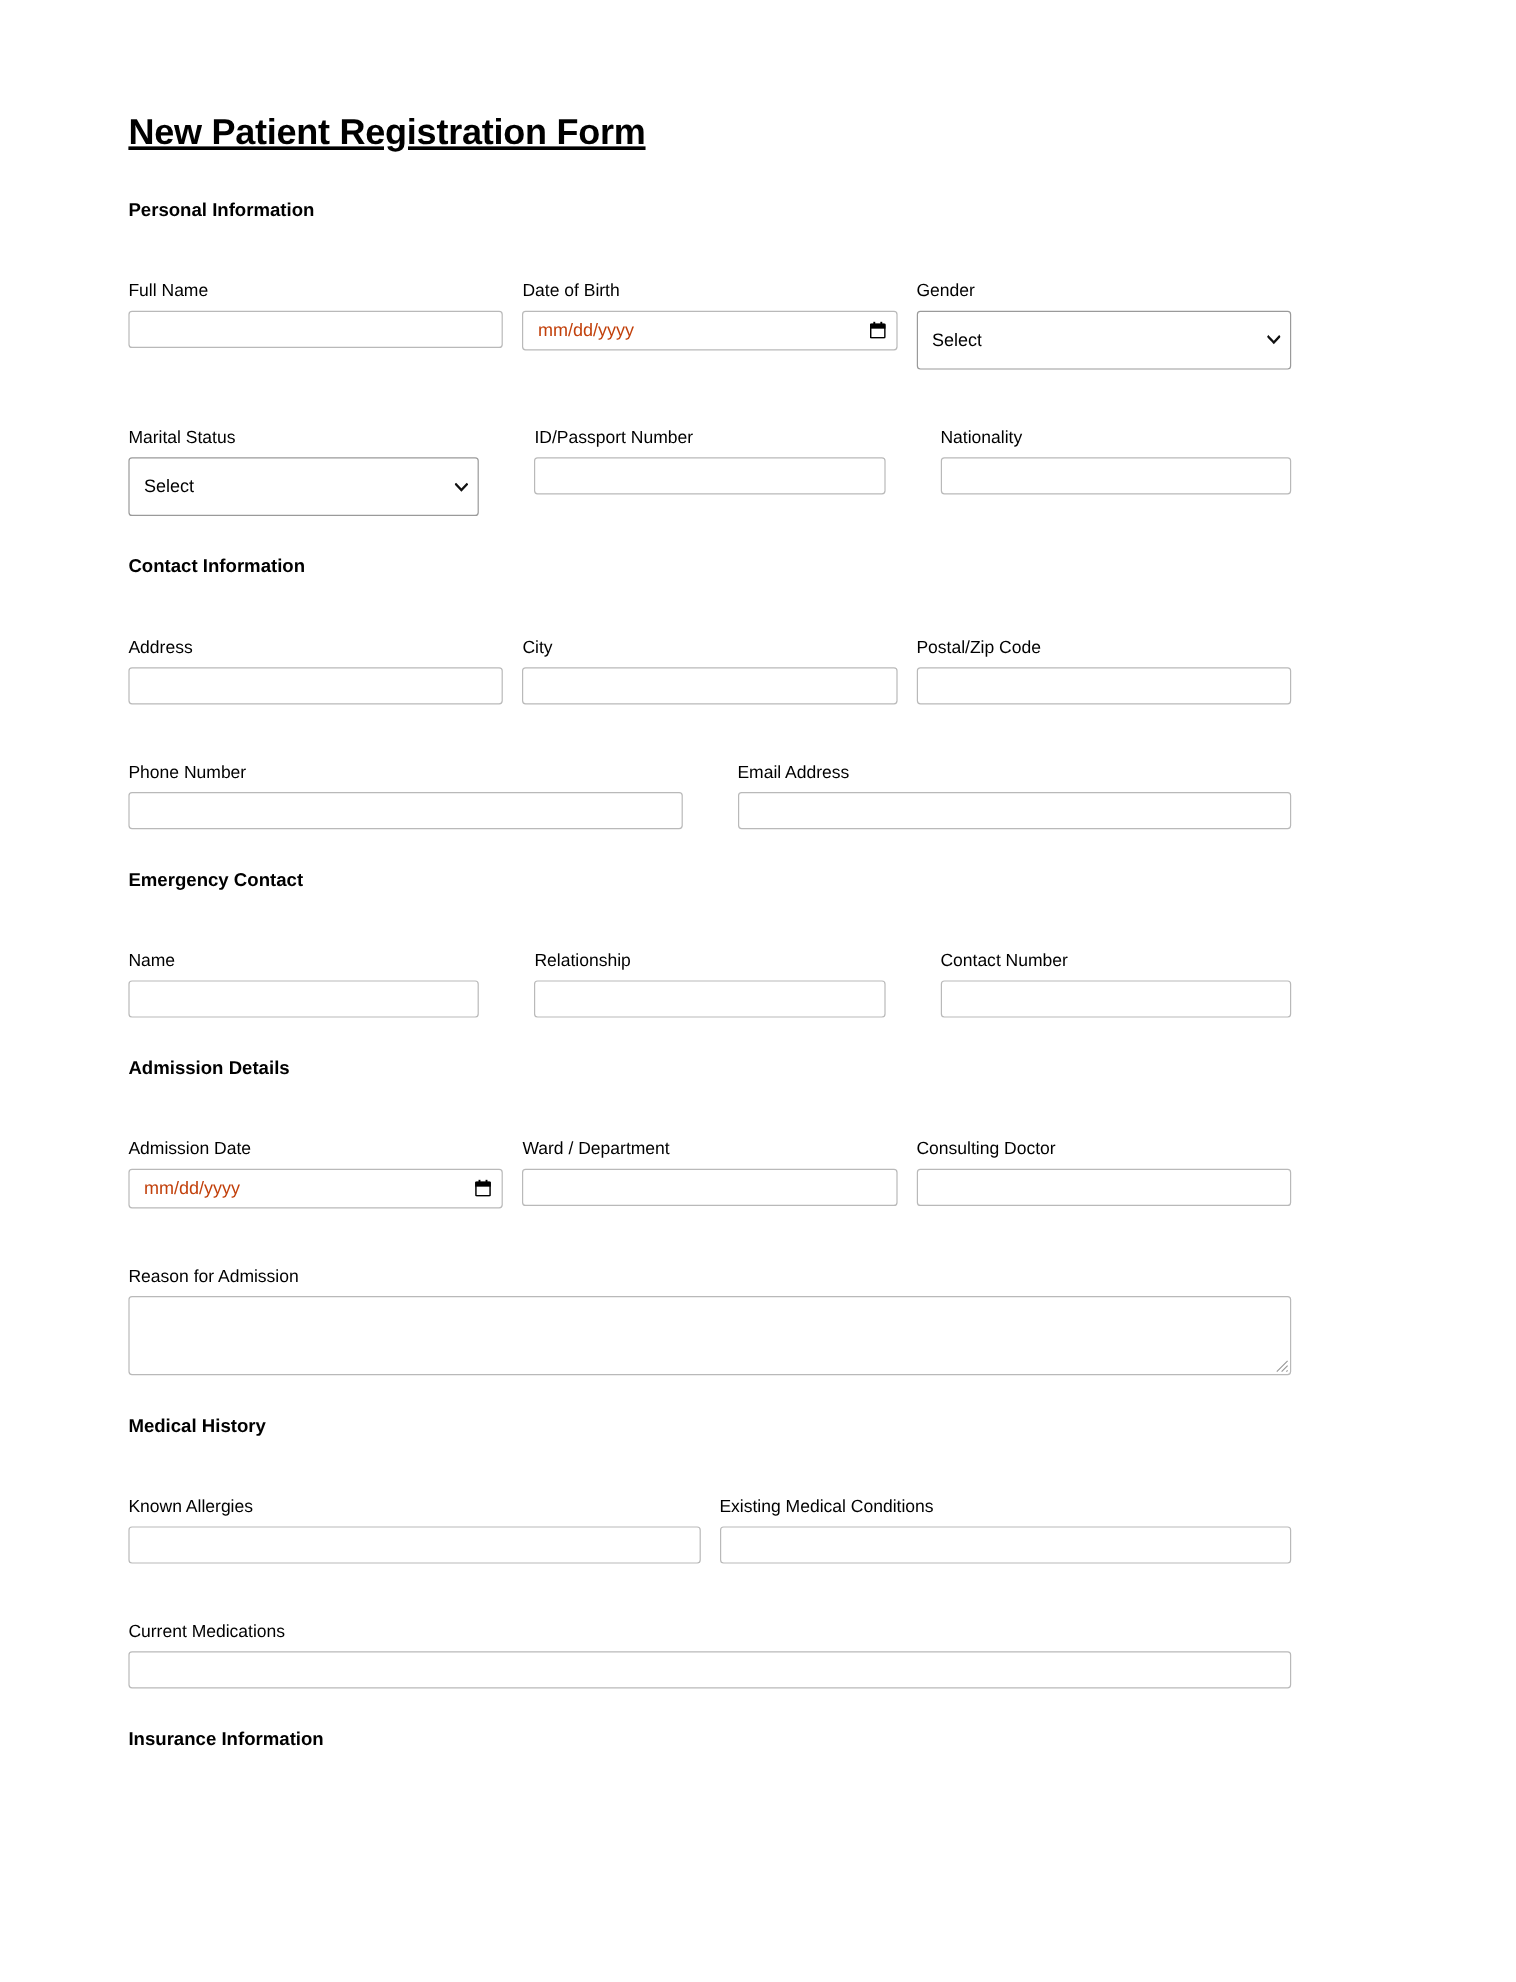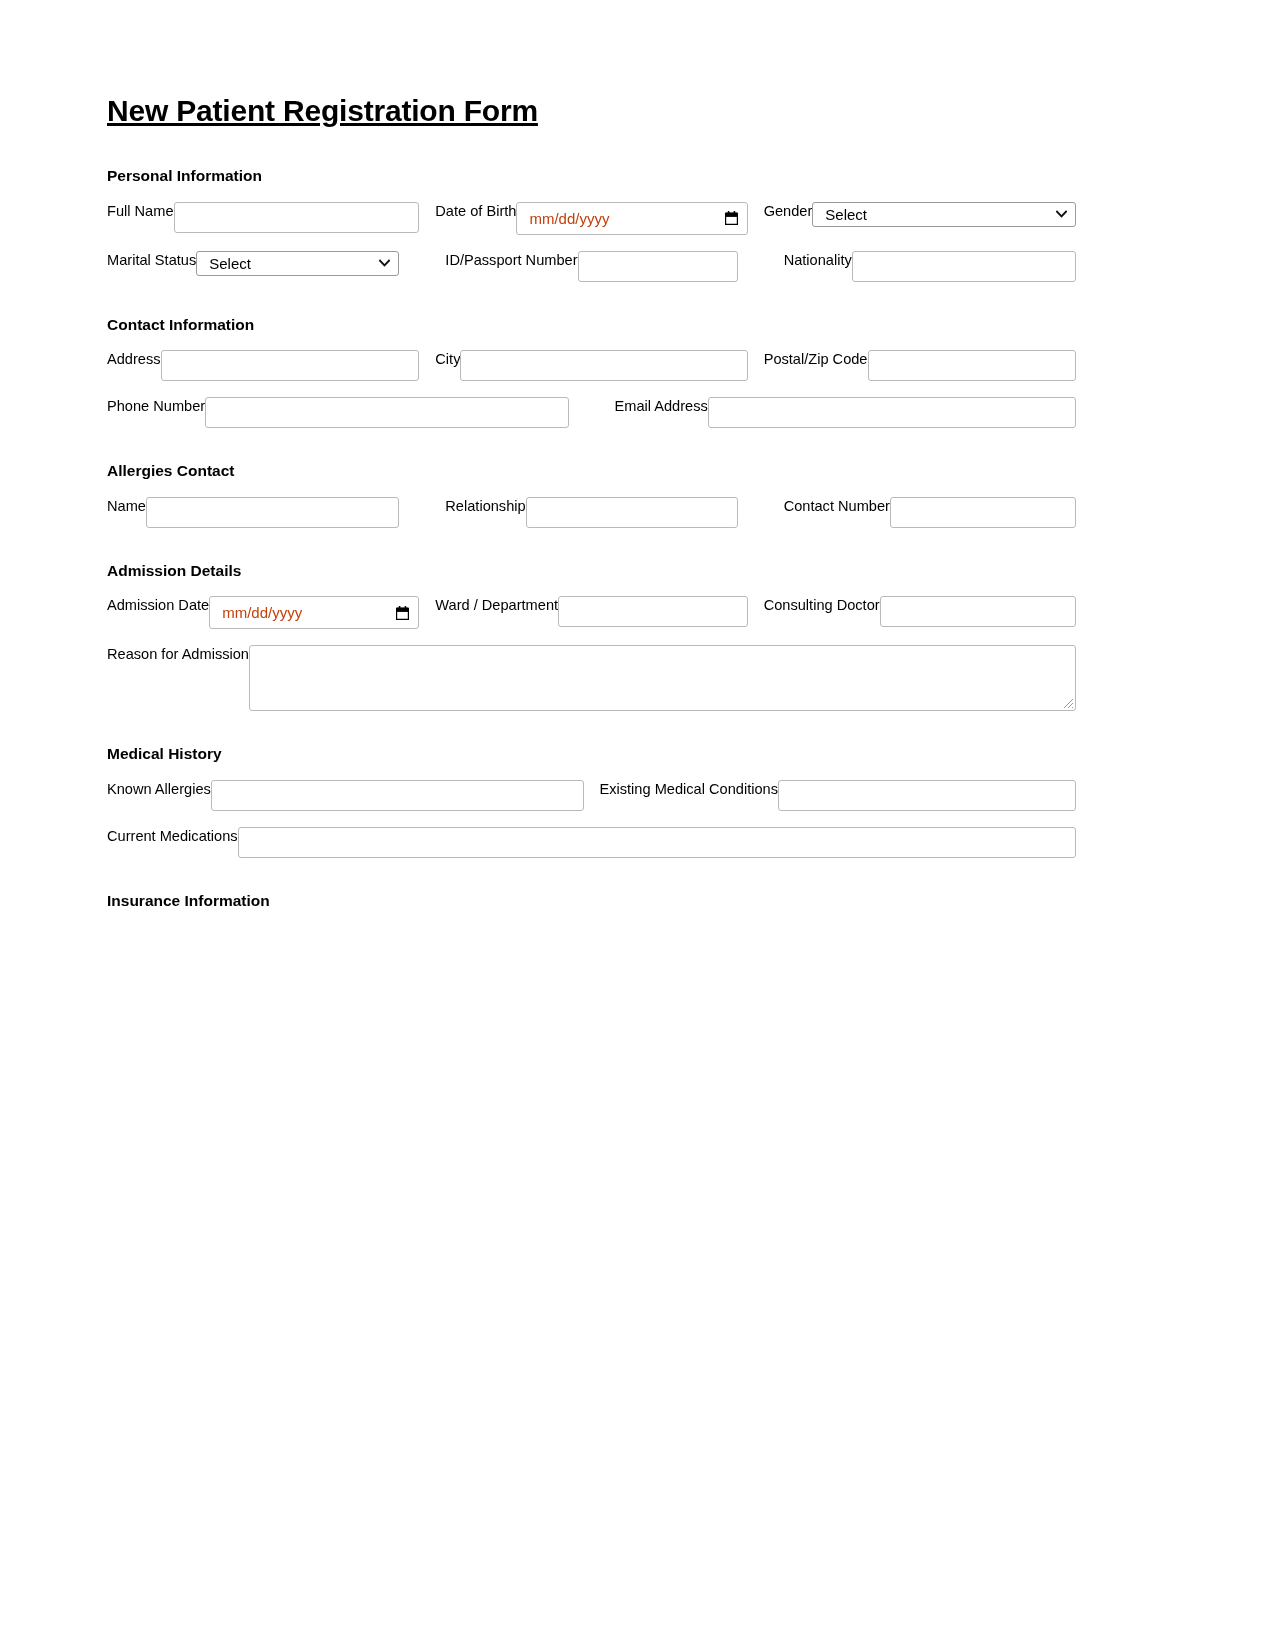--- a/index.html
+++ b/index.html
@@ -49,21 +49,22 @@
   .row {
     display: flex;
     gap: 16px;
     margin-bottom: 16px;
   }
   .row:last-child { margin-bottom: 0; gap: 46px; }
   .field {
     flex: 1 1 0;
     min-width: 0;
     display: flex;
-    flex-direction: row;
+    flex-direction: column;
+    margin-top: 32px;
   }
   .field-label {
     font-size: 14.6px;
     line-height: 1.25;
     color: #000;
     margin-bottom: 7px;
     white-space: nowrap;
   }
   .control {
     box-sizing: border-box;
@@ -103,21 +104,21 @@
     flex: 0 0 auto;
     width: 13px;
     height: 14px;
     display: block;
   }
 
   
   .select-control {
     box-sizing: border-box;
     position: relative;
-    height: 25px;
+    height: 49px;
     border: 1px solid #9a9a9a;
     border-radius: 3px;
     background: #fff;
     display: flex;
     align-items: center;
     padding: 0 24px 0 12px;
     width: 100%;
   }
   .select-value {
     font-size: 15px;
@@ -242,21 +243,21 @@
               <input type="text" class="control" placeholder="" style="">
             </div>
             <div class="field">
               <label class="field-label">Email Address</label>
               <input type="text" class="control" placeholder="" style="">
             </div>
           </div>
         </div>
         <div class="section-gap-lg"></div>
         <div class="section">
-          <h2 class="section-heading">Allergies Contact</h2>
+          <h2 class="section-heading">Emergency Contact</h2>
           <div class="row">
             <div class="field">
               <label class="field-label">Name</label>
               <input type="text" class="control" placeholder="" style="">
             </div>
             <div class="field">
               <label class="field-label">Relationship</label>
               <input type="text" class="control" placeholder="" style="">
             </div>
             <div class="field">

